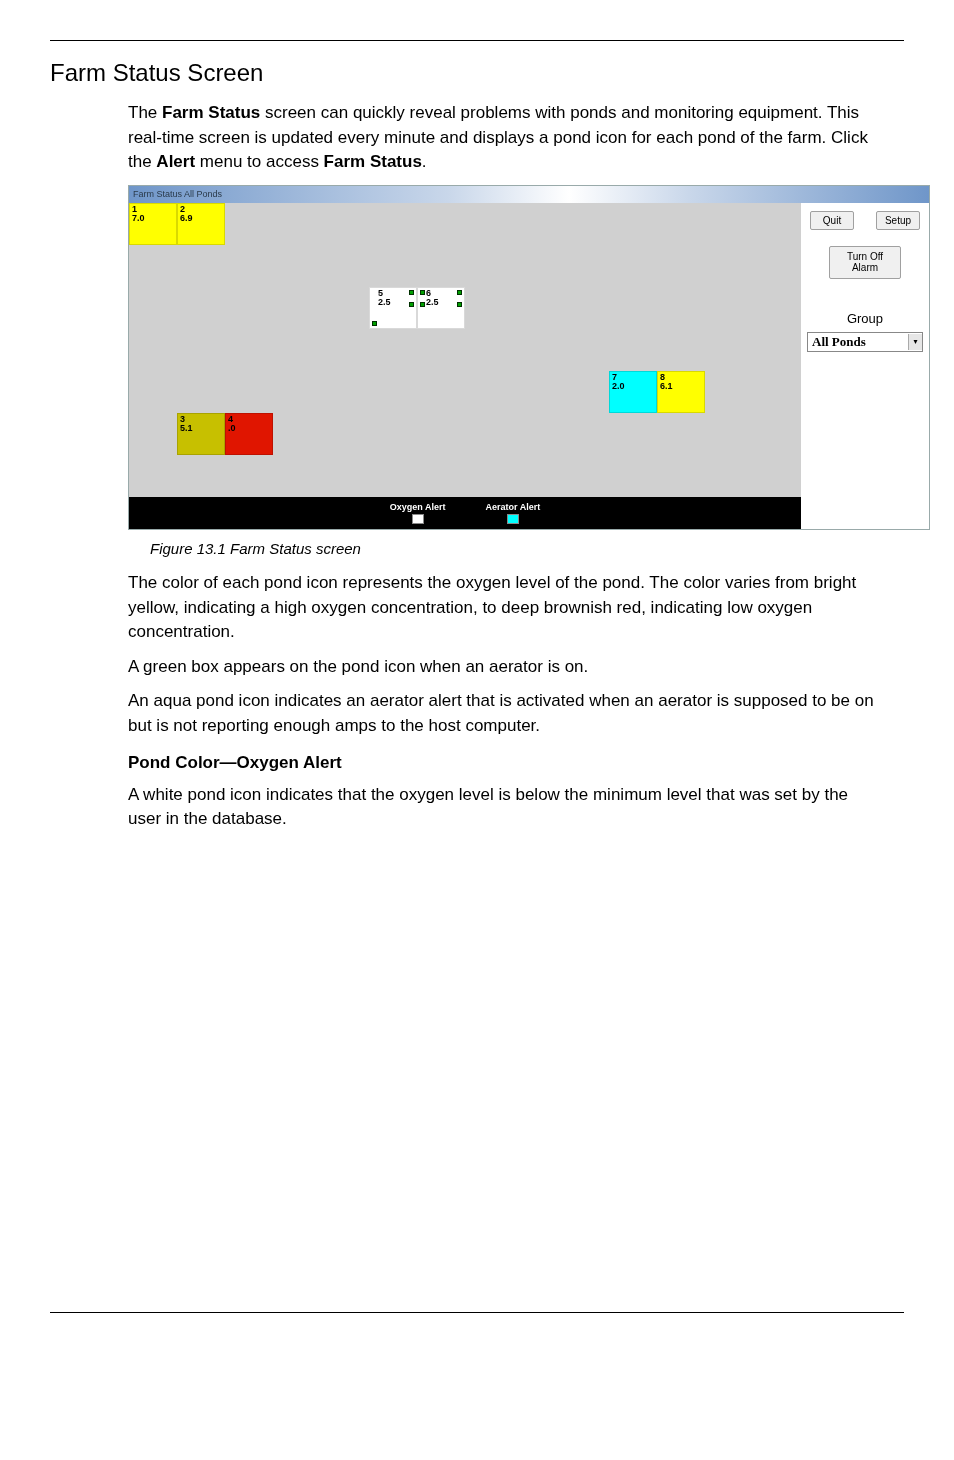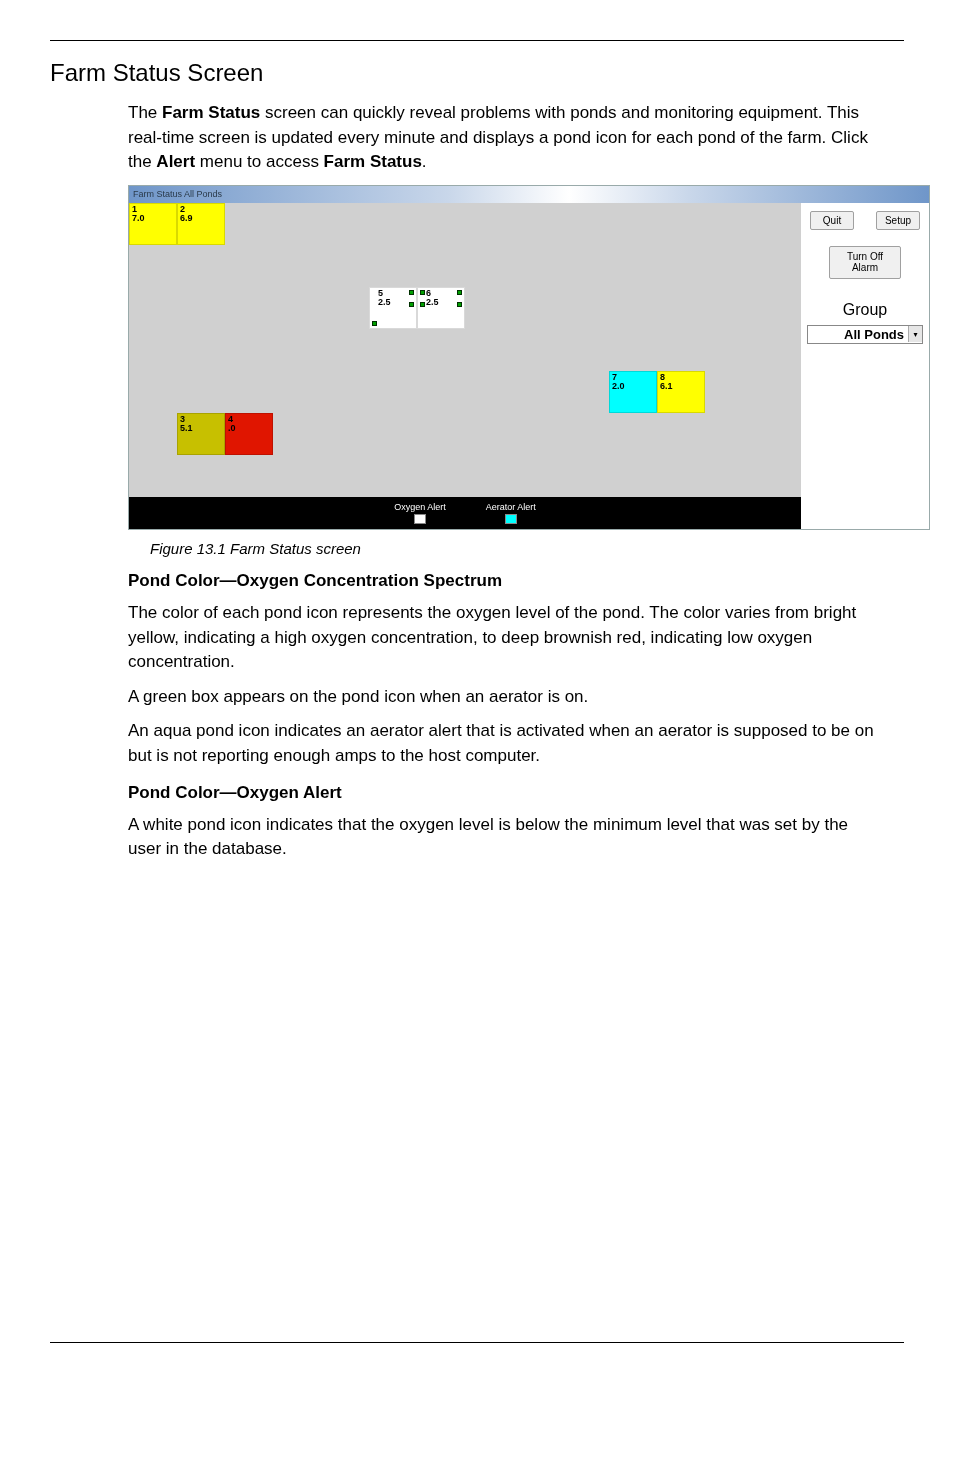--- a/index.html
+++ b/index.html
@@ -114,20 +114,21 @@
       justify-content: center;
       gap: 40px;
       color: #fff;
       font-size: 9px;
     }
     .legend-item {
       display: flex;
       flex-direction: column;
       align-items: center;
       gap: 2px;
+      font-weight: bold;
     }
     .legend-swatch {
       width: 12px;
       height: 10px;
       border: 0.5px solid #888;
     }
     .sw-white { background: #fff; }
     .sw-aqua { background: #00ffff; }
     .side-panel {
       width: 128px;
@@ -159,38 +160,37 @@
       width: 72px;
       background: #f0f0f0;
       border: 1px solid #a0a0a0;
       border-radius: 2px;
       text-align: center;
       line-height: 1.15;
       cursor: pointer;
       align-self: center;
     }
     .group-label {
-      font-size: 16px;
+      font-size: 13px;
       text-align: center;
-      margin-top: 6px;
+      margin-top: 16px;
     }
     .group-select {
       display: flex;
       align-items: center;
       border: 1px solid #888;
       background: #fff;
       margin-top: -10px;
     }
     .group-select-text {
       flex: 1;
-      font-family: Liberation Sans, sans-serif;
+      font-family: Liberation Serif, serif;
       font-weight: bold;
       font-size: 13px;
       padding: 1px 4px;
-      text-align: right;
     }
     .dd-arrow {
       width: 14px;
       height: 16px;
       background: #e6e6e6;
       border-left: 1px solid #aaa;
       display: flex;
       align-items: center;
       justify-content: center;
       font-size: 8px;
@@ -402,21 +402,20 @@
             <div class="group-select-text">All Ponds</div>
             <div class="dd-arrow">▾</div>
           </div>
         </div>
       </div>
     </div>
     <div class="caption">Figure 13.1 Farm Status screen</div>
   </div>
 
   <div class="indented">
-    <div class="subhead">Pond Color—Oxygen Concentration Spectrum</div>
     <div class="body-text">The color of each pond icon represents the oxygen level of the pond. The color varies from bright yellow, indicating a high oxygen concentration, to deep brownish red, indicating low oxygen concentration.</div>
 
     <div class="body-text">A green box appears on the pond icon when an aerator is on.</div>
 
     <div class="body-text">An aqua pond icon indicates an aerator alert that is activated when an aerator is supposed to be on but is not reporting enough amps to the host computer.</div>
 
     <div class="subhead">Pond Color—Oxygen Alert</div>
     <div class="body-text">A white pond icon indicates that the oxygen level is below the minimum level that was set by the user in the database.</div>
   </div>
 </div>

